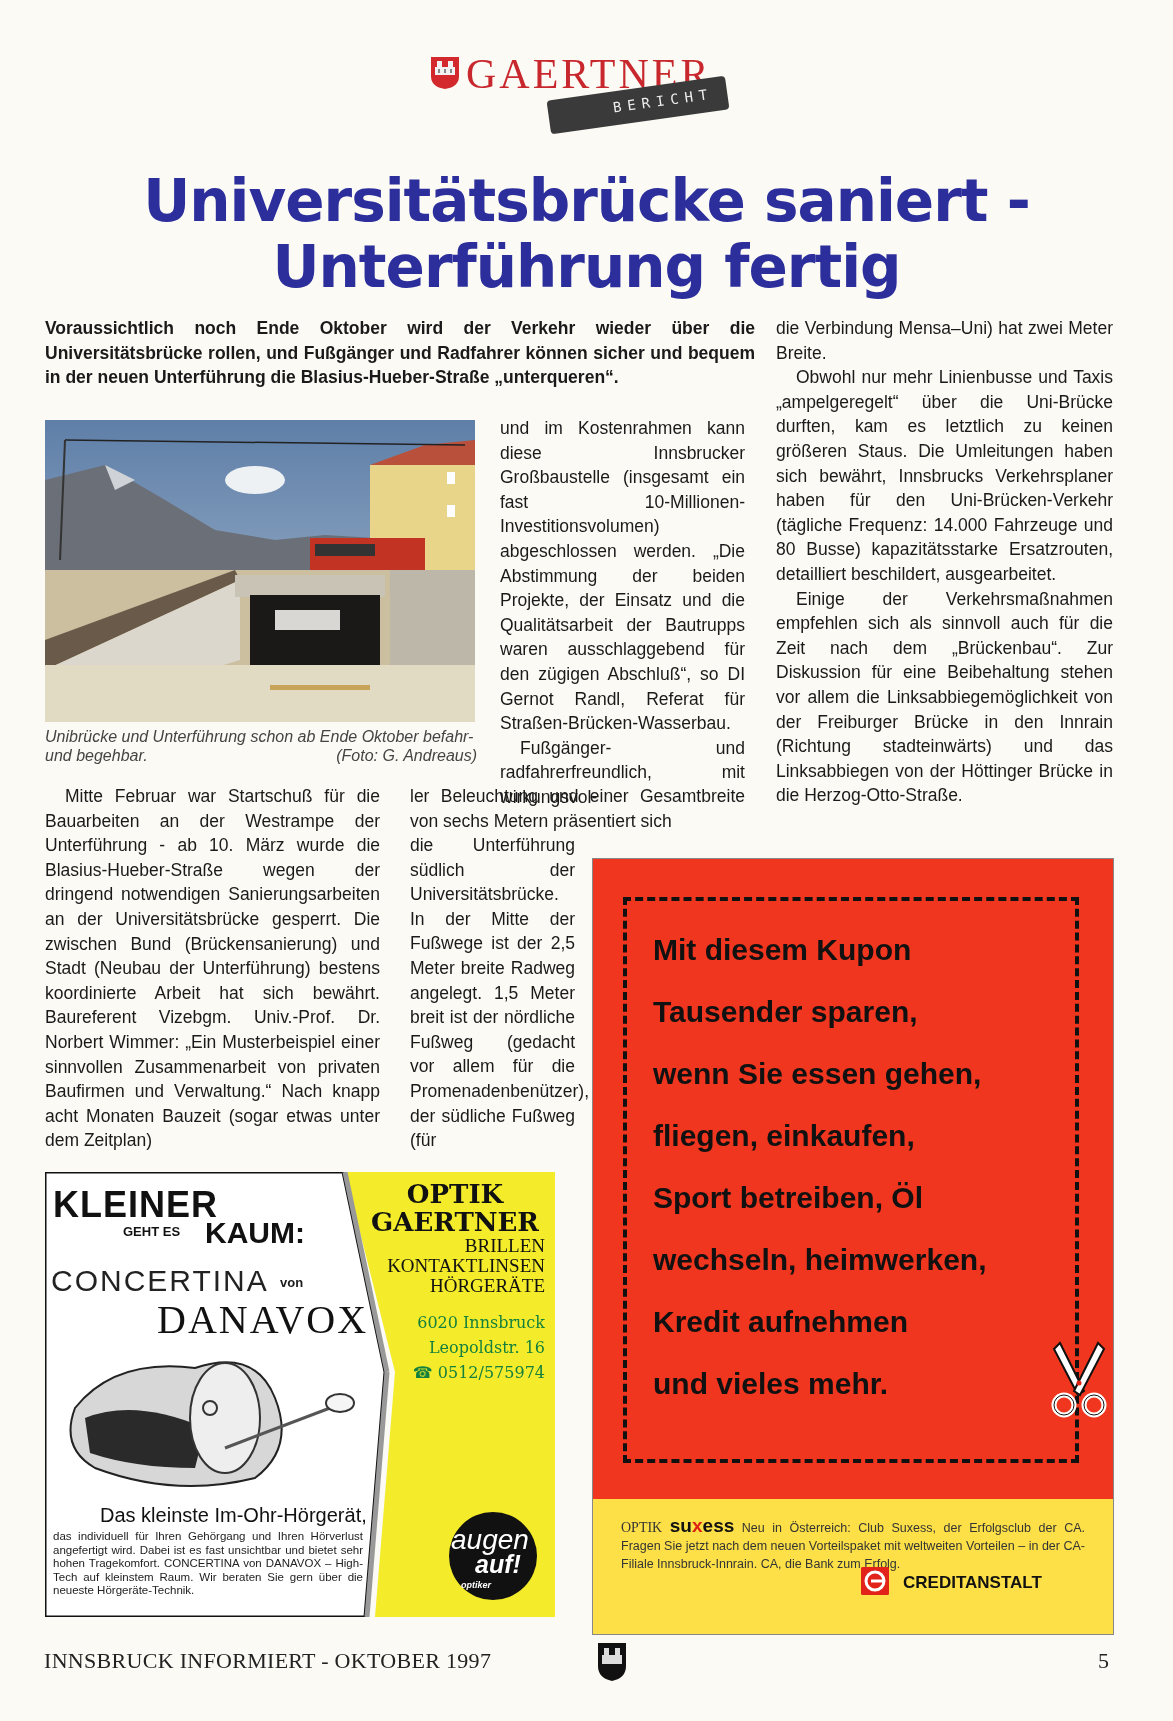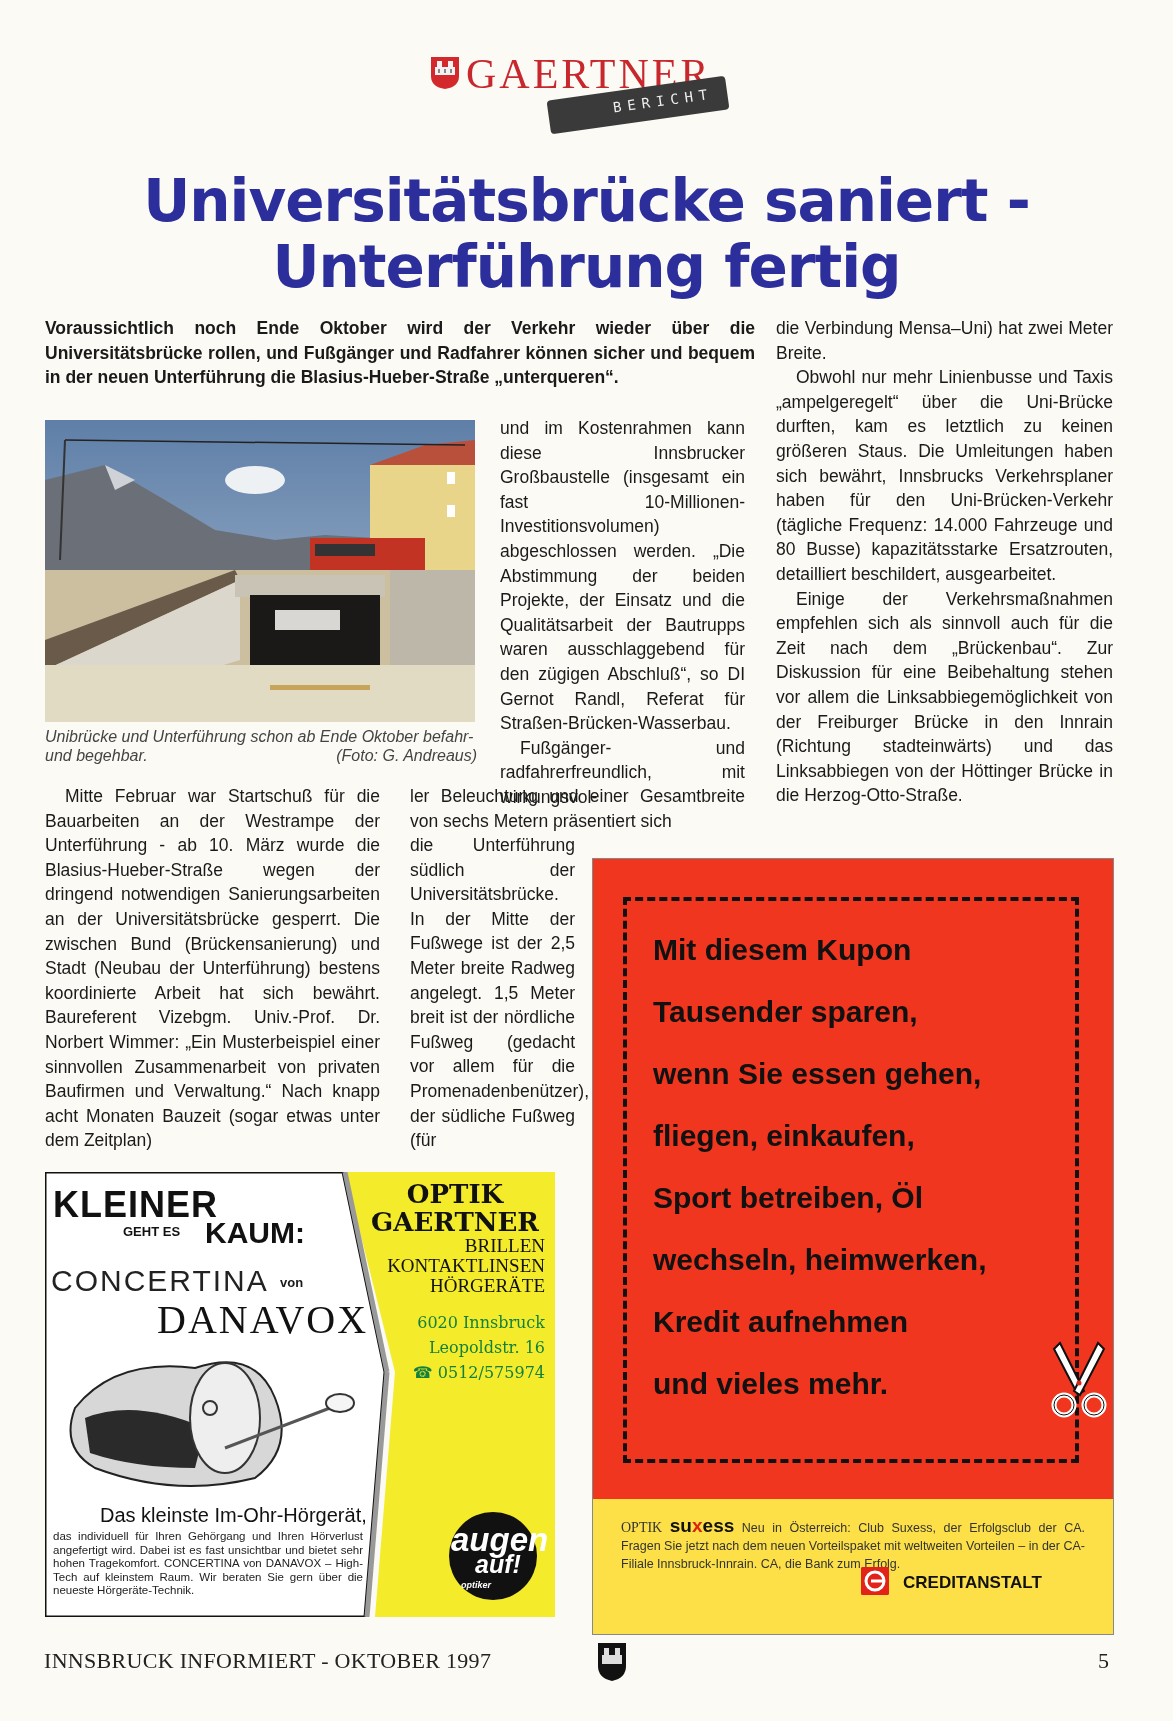--- a/index.html
+++ b/index.html
@@ -63,21 +63,21 @@
   #dv-device { left: 10px; top: 166px; width: 320px; height: 160px; }
   #dv-headline2 { left: 55px; top: 332px; font-size: 20px; color: #111; white-space: nowrap; }
   #dv-body { left: 8px; top: 358px; width: 310px; font-size: 11.5px; line-height: 13.5px; color: #222; text-align: justify; }
 
   #og-text { left: 320px; top: 8px; width: 180px; text-align: right; }
   #og-name { font-family: "DejaVu Serif", serif; font-weight: bold; font-size: 26px; line-height: 28px; color: #111; text-align: center; }
   #og-lines div { font-family: "Liberation Serif", serif; font-size: 19px; line-height: 20px; color: #111; }
   #og-addr { margin-top: 14px; }
   #og-addr div { font-family: "DejaVu Serif", serif; font-size: 16px; line-height: 25px; color: #15803d; }
   #augen { left: 404px; top: 340px; width: 88px; height: 88px; border-radius: 50%; background: #111; color: #fff; }
-  #augen .a1 { position:absolute; left: 2px; top: 16px; font-weight:bold; font-style: italic; font-size: 33px; line-height: 24px; text-align: center; }
+  #augen .a1 { position:absolute; left: 2px; top: 16px; font-weight:normal; font-style: italic; font-size: 28px; line-height: 24px; text-align: center; }
   #augen .a2 { position:absolute; left: 26px; top: 40px; font-weight:bold; font-style: italic; font-size: 25px; line-height: 24px; }
   #augen .a3 { position:absolute; left: 12px; top: 68px; font-size: 9px; font-style: italic; font-weight: bold; }
 
   
   #footer-left { left: 44px; top: 1648px; font-family: "Liberation Serif", serif; font-size: 22px; color: #222; letter-spacing: 0.3px; }
   #footer-crest { left: 597px; top: 1642px; width: 30px; height: 40px; }
   #page-number { left: 1098px; top: 1648px; font-family: "Liberation Serif", serif; font-size: 22px; color: #222; }
 </style>
 </head>
 <body>

